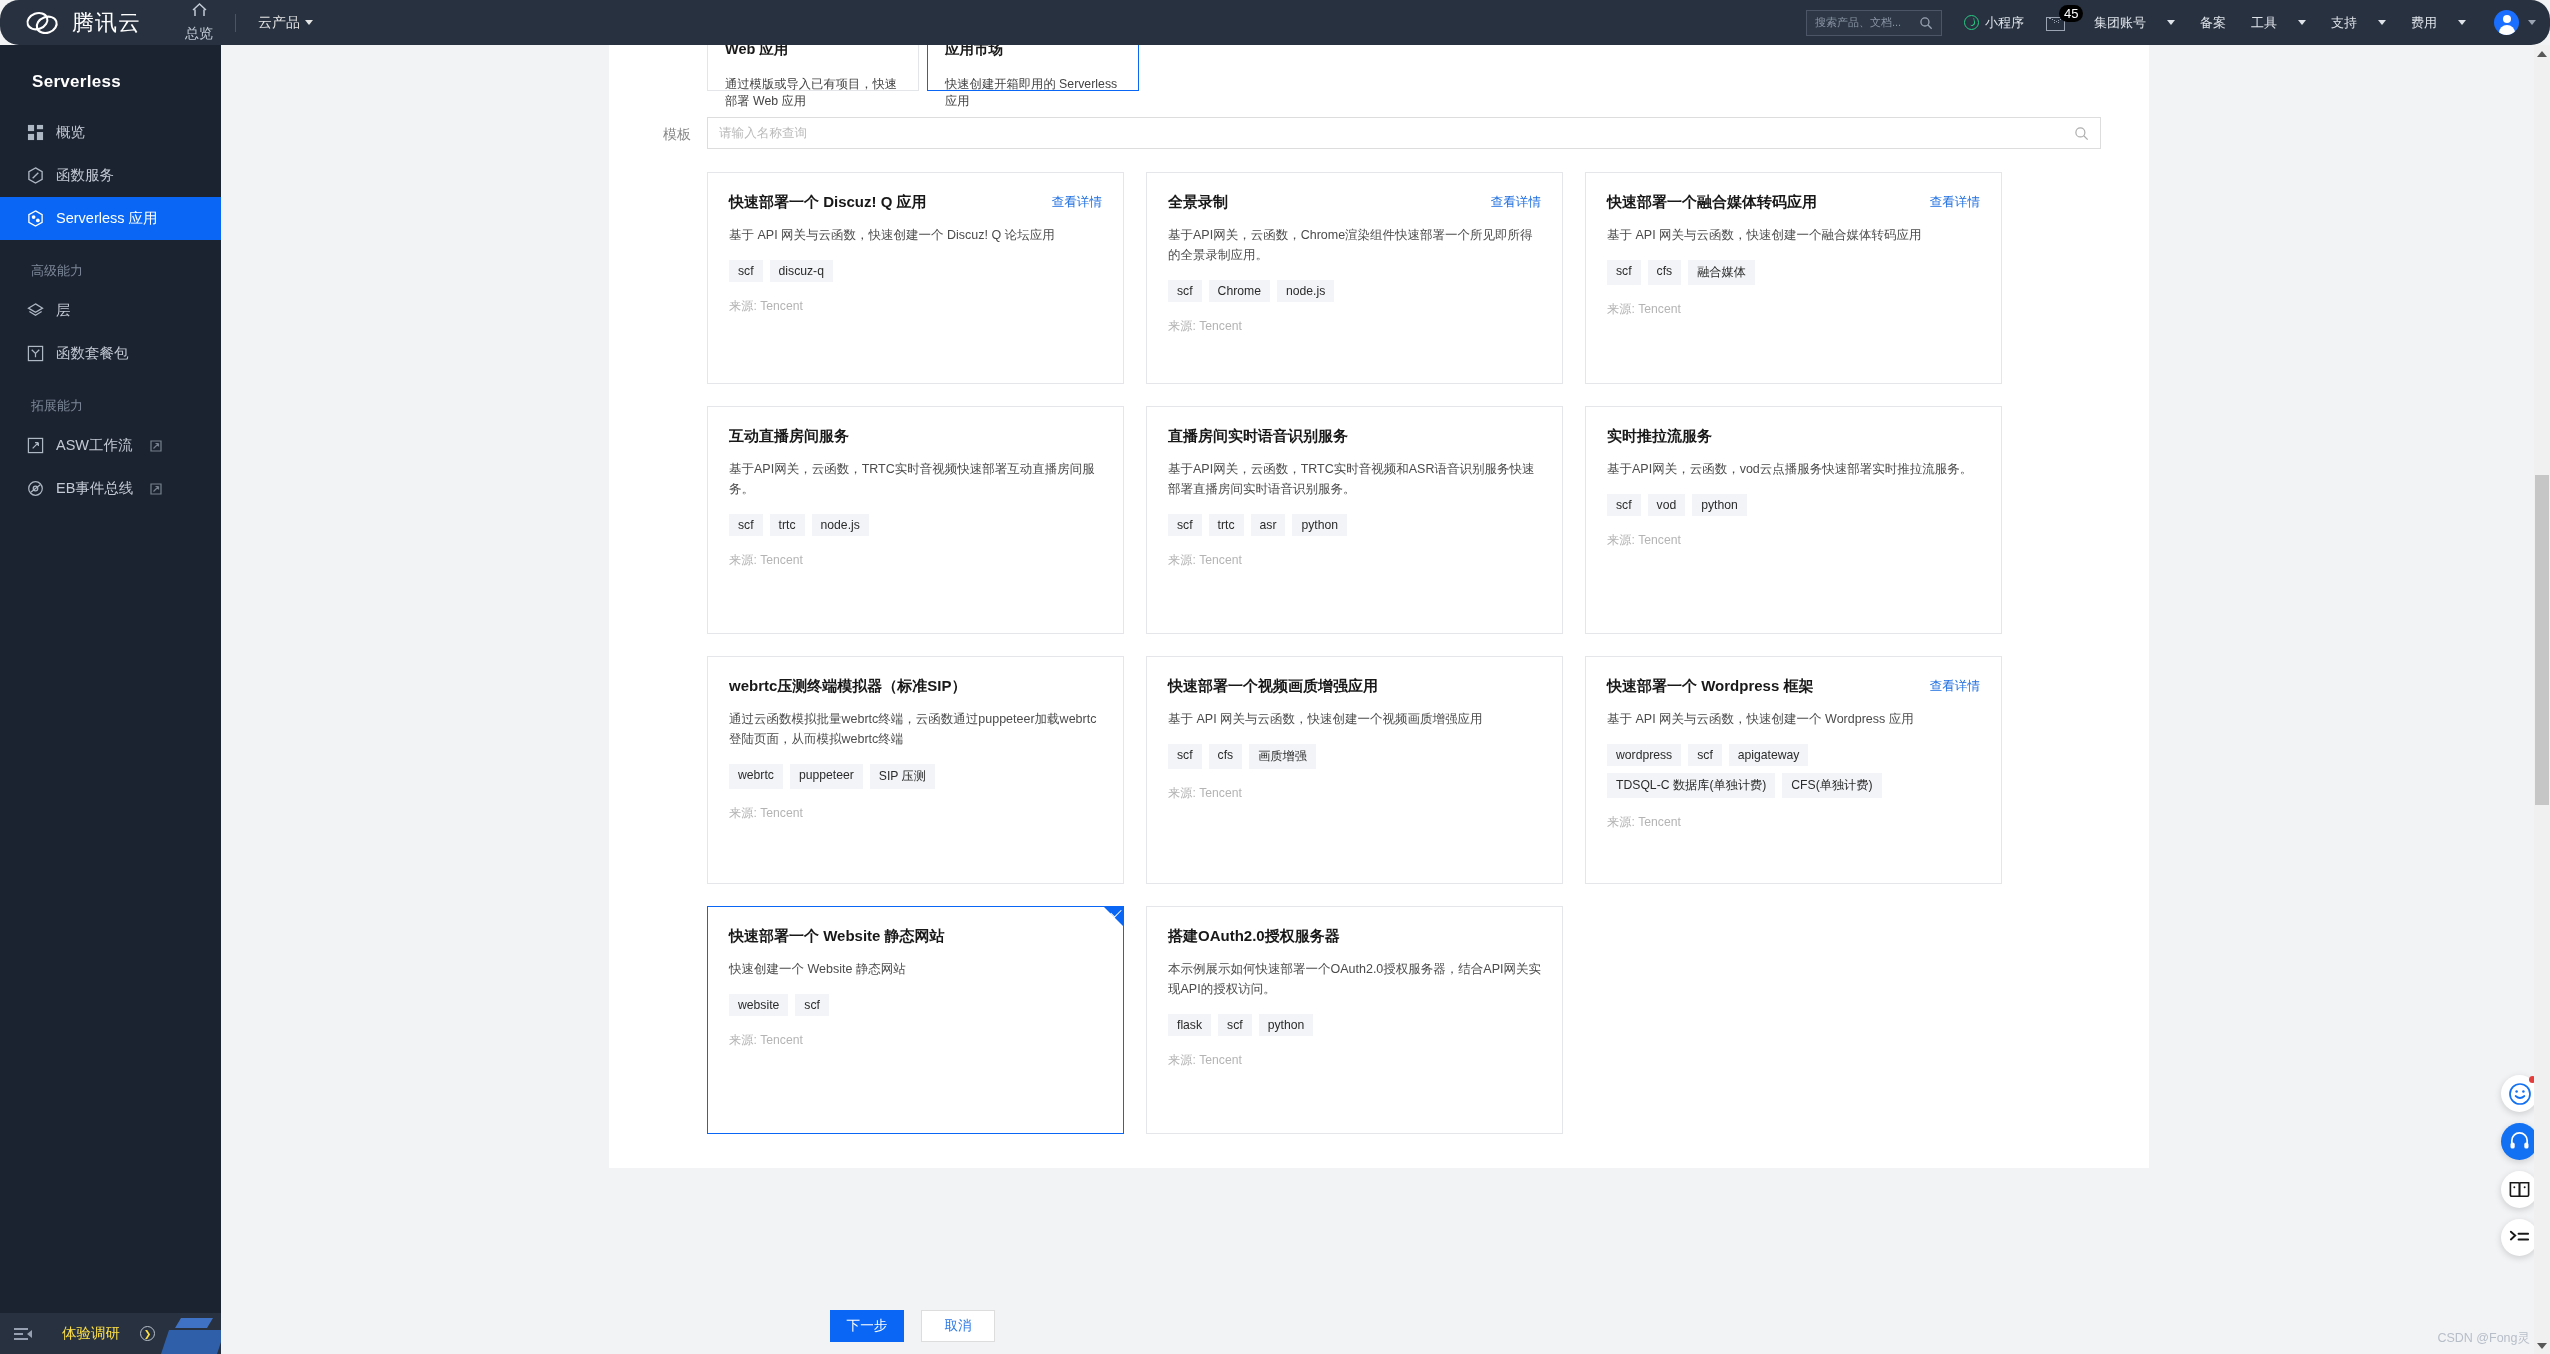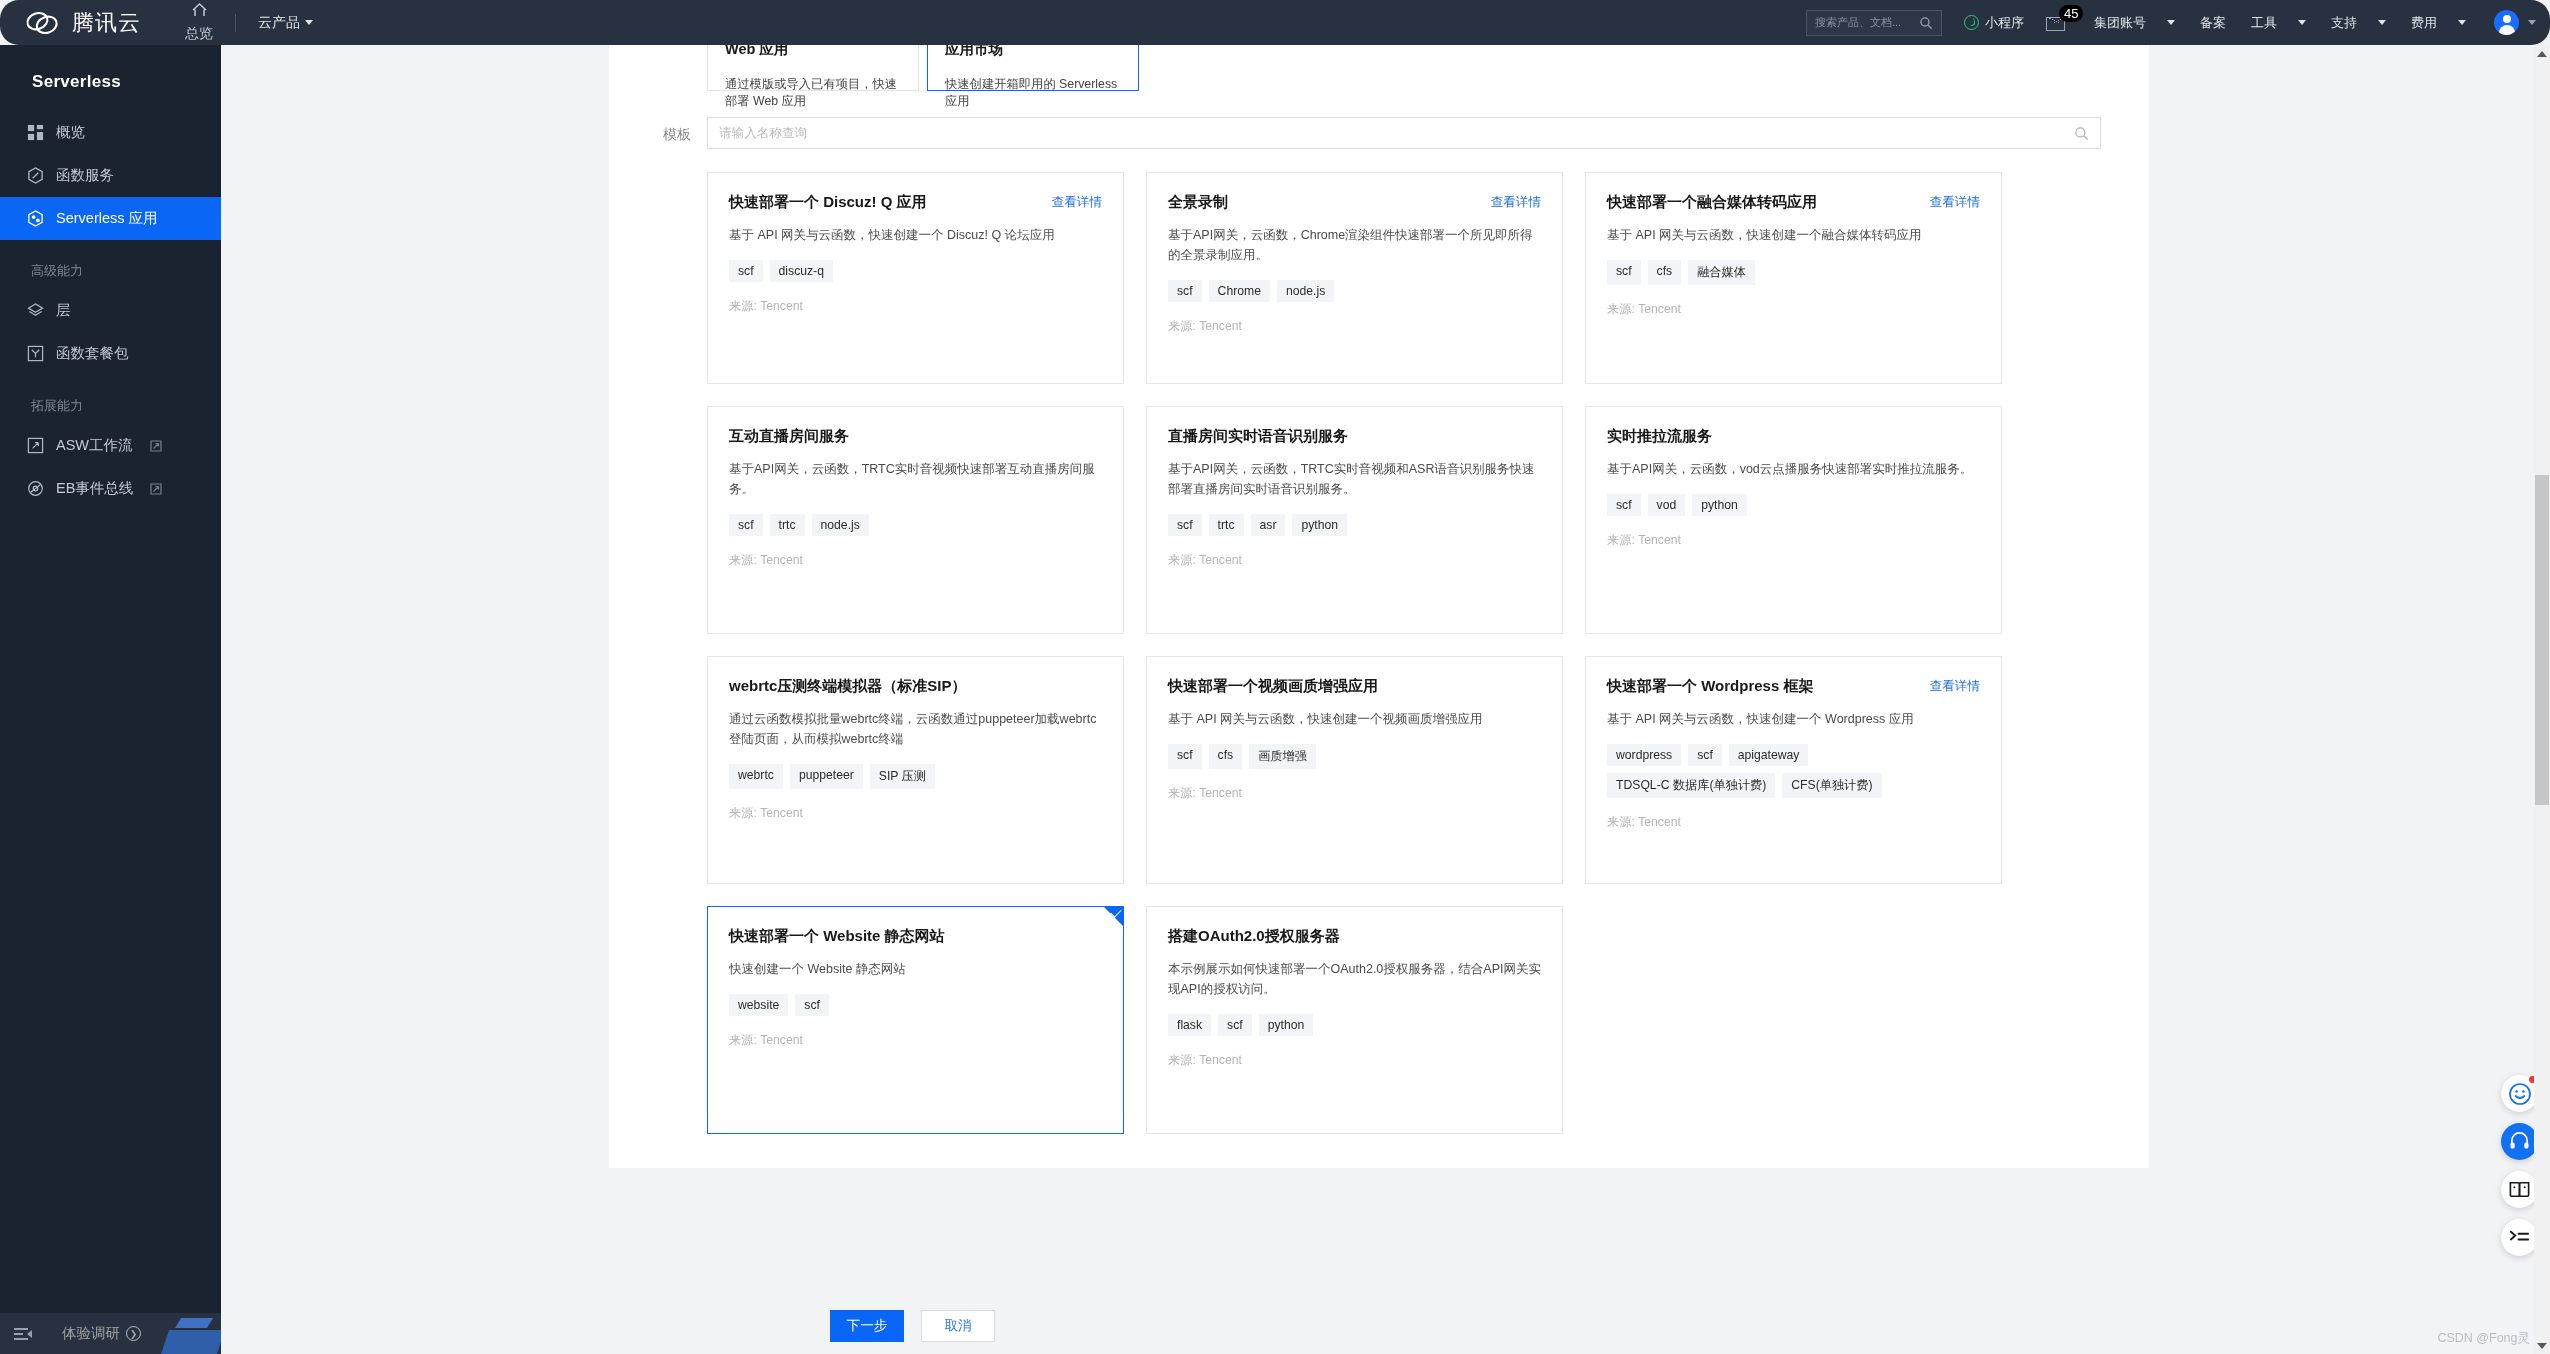--- a/index.html
+++ b/index.html
@@ -67,21 +67,21 @@
   .ext-ic { margin-left: 5px; width: 12px; height: 12px; opacity: .8;}
 
   .survey-bar {
     position: absolute; left: 0; bottom: 0; width: 221px; height: 41px; background: #27313f;
     display: flex; align-items: center; overflow: hidden;
   }
   .collapse-ic { margin-left: 14px; width: 18px; height: 14px; position: relative; }
   .collapse-ic i { position:absolute; left:0; width: 14px; height: 2px; background: #96a0b0; }
   .collapse-ic i:nth-child(1){ top:1px;} .collapse-ic i:nth-child(2){ top:6px; width:9px;} .collapse-ic i:nth-child(3){ top:11px;}
   .collapse-ic::after{content:""; position:absolute; right:0; top:3px; width:0;height:0;border-top:4px solid transparent;border-bottom:4px solid transparent;border-right:5px solid #96a0b0;}
-  .survey-txt { margin-left: 30px; color: #a3a3a3; font-size: 14.5px; display:flex; align-items:center; gap:6px;}
+  .survey-txt { margin-left: 30px; color: #fde047; font-size: 14.5px; display:flex; align-items:center; gap:20px;}
   .survey-arrow { width:15px;height:15px;border-radius:50%;border:1.3px solid #b9c1cc; display:inline-flex;align-items:center;justify-content:center;font-size:9px;}
   .survey-deco { position: absolute; right: -8px; bottom: -4px; width: 88px; height: 44px;}
 
   
   .main {
     position: absolute; top: 45px; left: 221px; width: 2329px; height: 1309px;
     overflow: hidden; background: #f2f3f5;
   }
   .content-card {
     position: absolute; left: 388px; top: 0; width: 1540px; background: #fff; padding-bottom: 34px;

